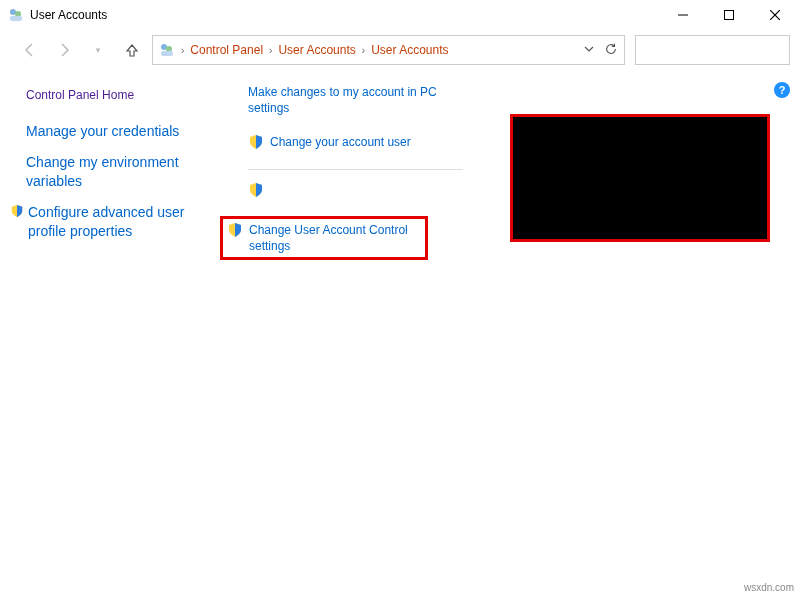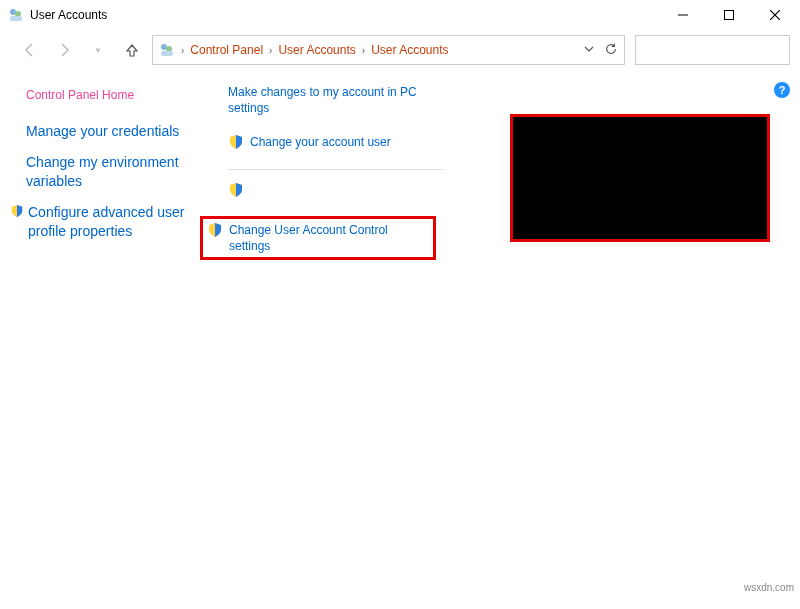--- a/index.html
+++ b/index.html
@@ -111,21 +111,21 @@
     .body {
       display: flex;
       padding-top: 14px;
     }
     .sidebar {
       width: 210px;
       padding: 4px 14px 0 26px;
     }
     .sidebar .home {
       font-size: 12px;
-      color: #ec4899;
+      color: #4c1d95;
       margin-bottom: 20px;
     }
     .sidebar .link {
       font-size: 14px;
       color: #0066cc;
       margin-bottom: 12px;
       display: flex;
       align-items: flex-start;
       gap: 4px;
       line-height: 1.35;
@@ -142,35 +142,35 @@
       padding: 0 10px 0 10px;
       position: relative;
     }
     .main h1 {
       color: #003399;
       font-size: 16px;
       font-weight: 400;
       margin-bottom: 22px;
     }
     .actions {
-      margin-left: 8px;
+      margin-left: 28px;
       width: 210px;
     }
     .action {
       display: flex;
       align-items: flex-start;
       gap: 6px;
       margin-bottom: 18px;
     }
     .action.highlighted {
       border: 3px solid #e30000;
       padding: 3px 4px;
       margin-left: -28px;
       margin-bottom: 10px;
-      width: 236px;
+      width: 208px;
     }
     .action .shield {
       flex: 0 0 16px;
       width: 16px; height: 16px;
     }
     .action .action-text {
       color: #0066cc;
       font-size: 12px;
       line-height: 1.35;
     }

